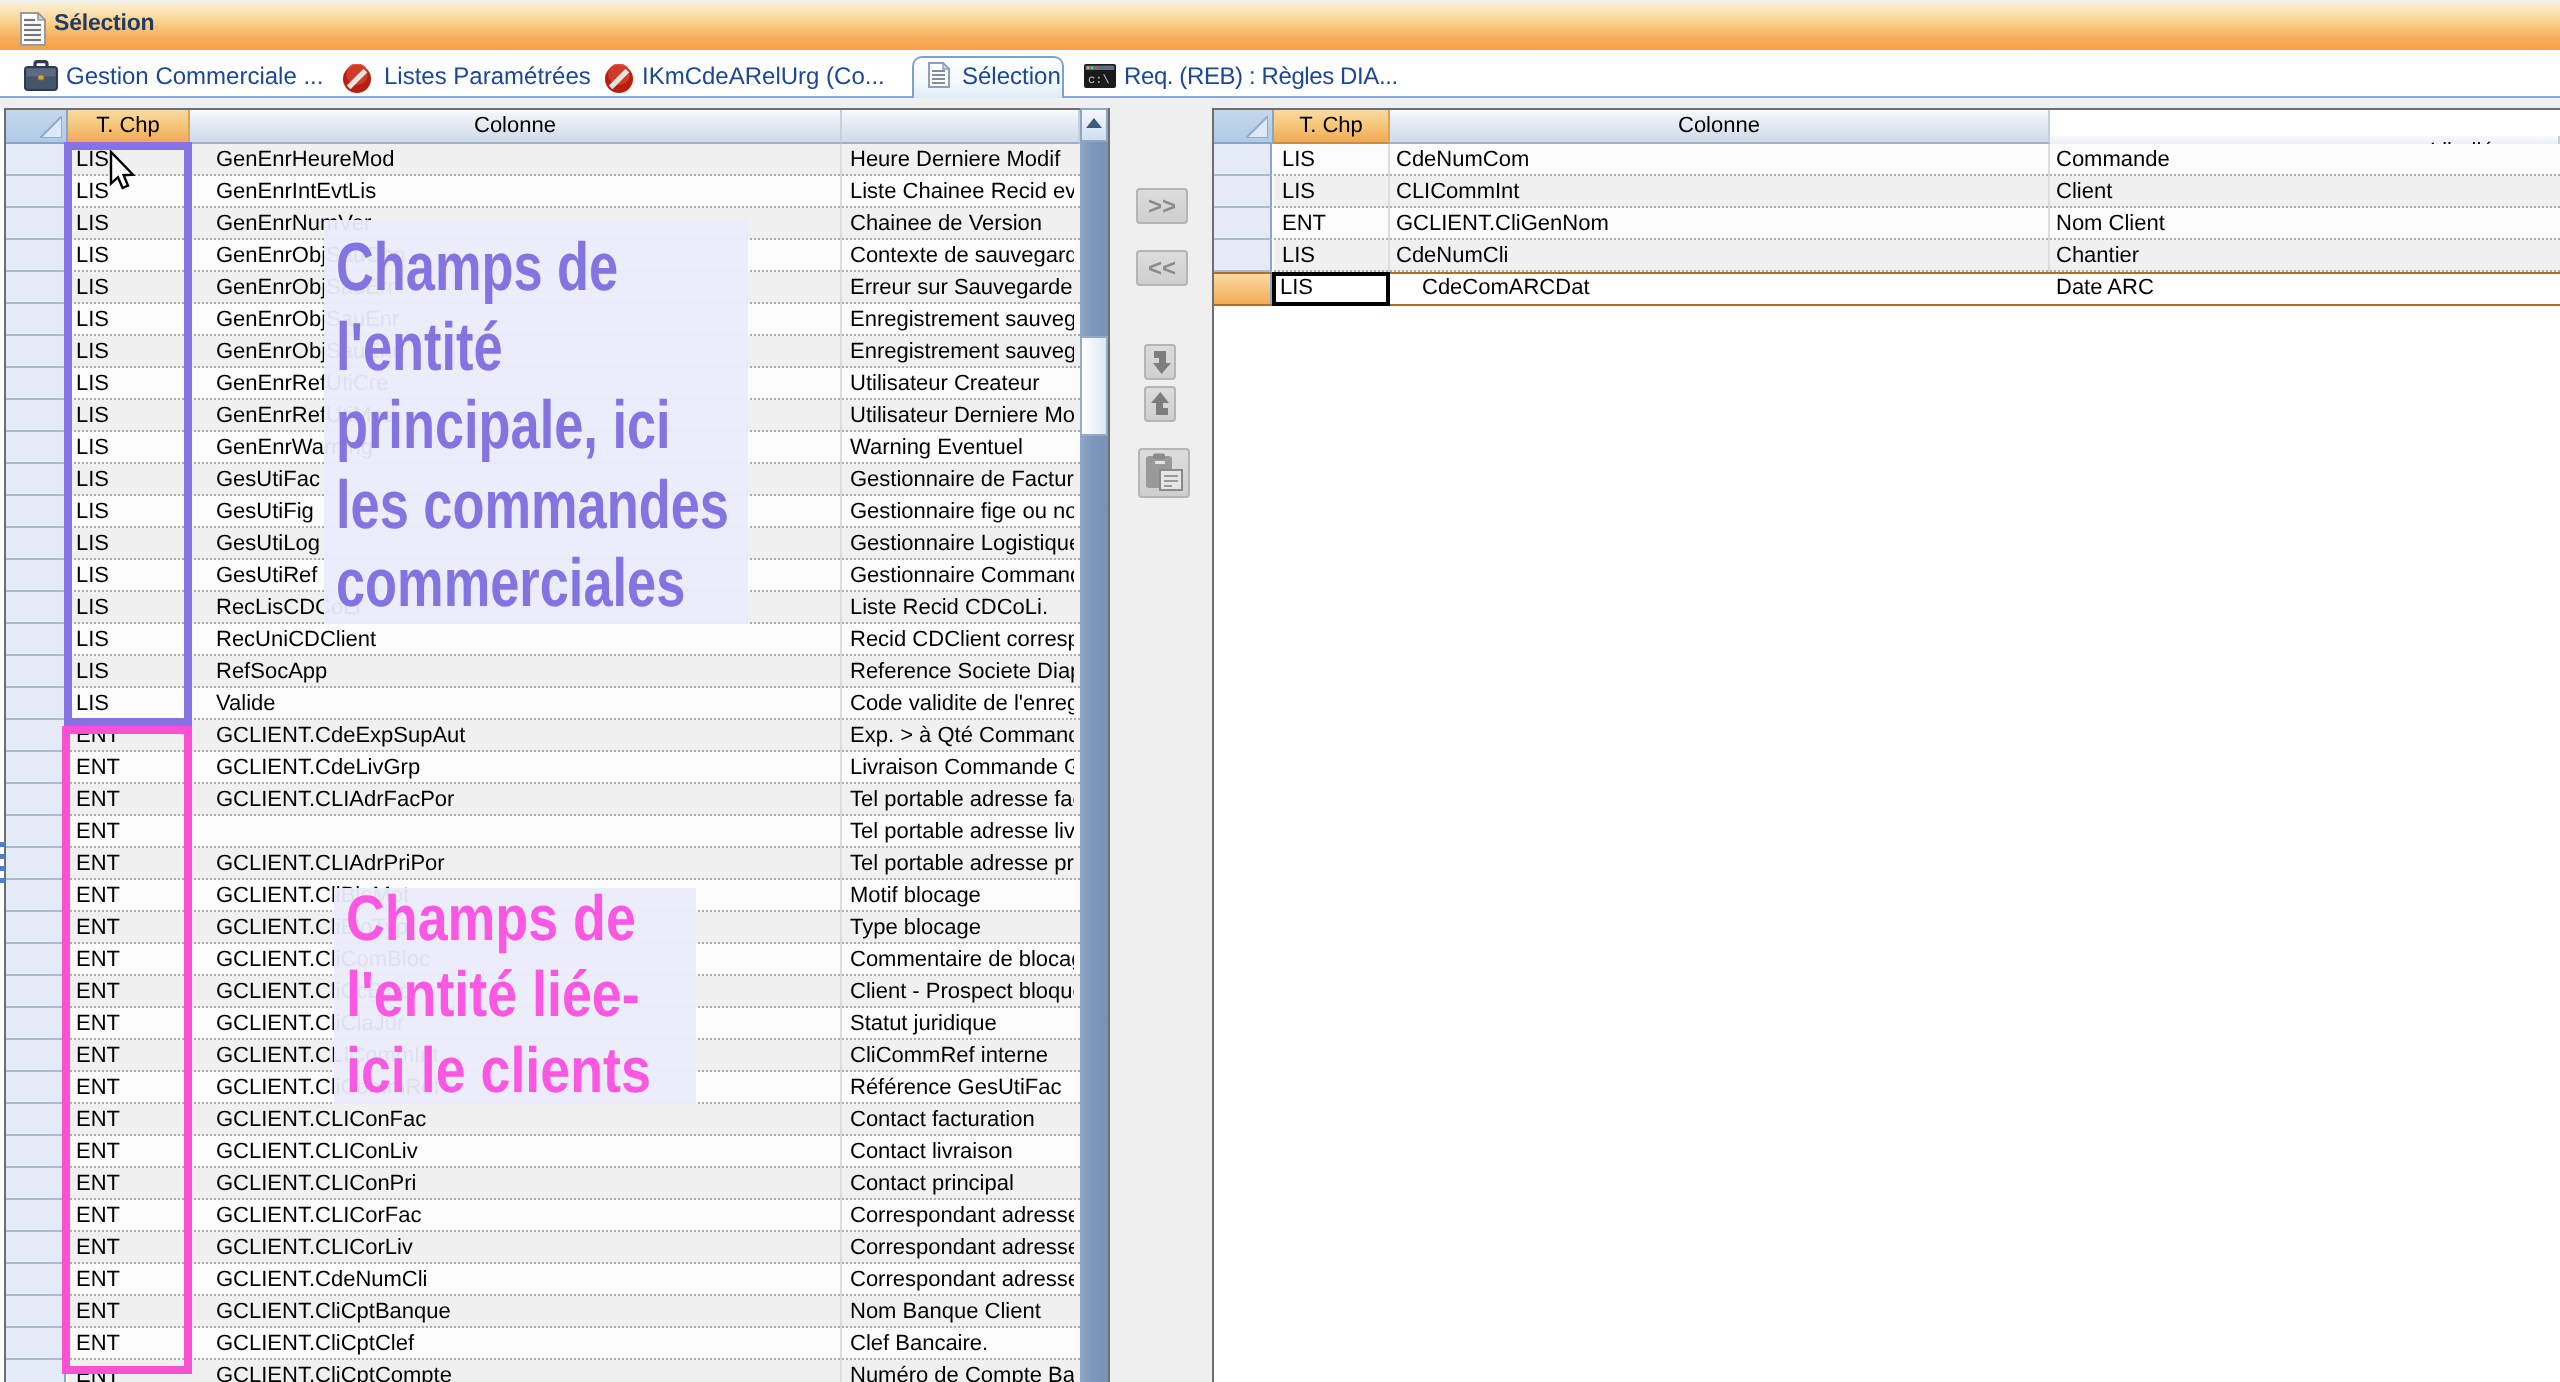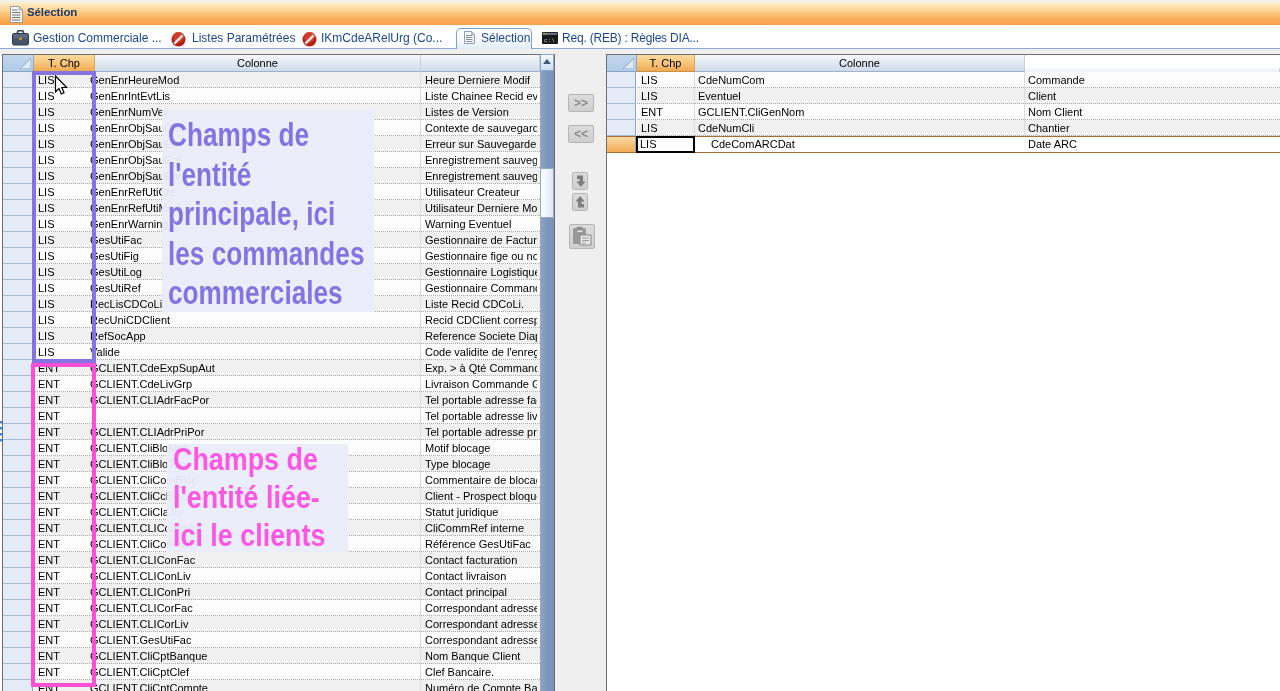--- a/index.html
+++ b/index.html
@@ -17,21 +17,21 @@
 .darkline{background:#6e6e6e}
 .hdr{background:linear-gradient(#f7f9fc,#e3eaf3 45%,#cedbeb);border-right:1px solid #c5cfdd;border-bottom:1px solid #9fb2ca}
 .hdrorange{background:linear-gradient(#fbda9f,#f7c87e 45%,#f0a953);border-right:1px solid #dba45a;border-bottom:1px solid #c89145}
 .hdrsel{background:linear-gradient(#c3d7ec,#b0cbe7);border-right:1px solid #8aa5c5;border-bottom:1px solid #8aa5c5}
 .hdrtext{font-size:11px;color:#000;text-align:center;padding-top:2px}
 
 .lrow{position:absolute;left:0;width:537px;height:16px}
 .lsel{position:absolute;left:0;top:0;width:30px;height:16px;background:#e4ebf7;border-bottom:1px solid #a7bbd6;border-right:1px solid #8aa5c5}
 .lcells{position:absolute;left:31px;top:0;width:506px;height:16px;border-bottom:1px dotted #ababab;overflow:hidden}
 .lcells span{position:absolute;top:2px;font-size:11px;color:#000;white-space:nowrap}
-.c1{left:4px}.c2{left:56px}.c3{left:391px}
+.c1{left:4px}.c2{left:74px}.c3{left:391px}
 .lcells .c2{width:322px;overflow:hidden}
 .lcells .c3{width:112px;overflow:hidden}
 
 .rrow{position:absolute;left:607px;width:673px;height:16px}
 .rsel{position:absolute;left:0;top:0;width:29px;height:16px;background:#e4ebf7;border-bottom:1px solid #a7bbd6;border-right:1px solid #8aa5c5}
 .rcells{position:absolute;left:30px;top:0;width:643px;height:16px;border-bottom:1px dotted #ababab;overflow:hidden}
 .rcells span{position:absolute;top:2px;font-size:11px;color:#000;white-space:nowrap}
 .rc1{left:4px}.rc2{left:61px}.rc3{left:391px}
 
 .btn{position:absolute;background:linear-gradient(#dcdcdc,#cfcfcf);border:1px solid #b5b5b5;border-radius:2px;color:#8b8b8b;font-weight:bold;text-align:center}
@@ -132,21 +132,21 @@
         <span class="c1">LIS</span>
         <span class="c2">GenEnrIntEvtLis</span>
         <span class="c3">Liste Chainee Recid evts</span>
       </div>
     </div>
 <div class="lrow" style="top:32px">
       <div class="lsel"></div>
       <div class="lcells" style="background:#f0f0f0">
         <span class="c1">LIS</span>
         <span class="c2">GenEnrNumVer</span>
-        <span class="c3">Listes de Version</span>
+        <span class="c3">Chainee de Version</span>
       </div>
     </div>
 <div class="lrow" style="top:48px">
       <div class="lsel"></div>
       <div class="lcells" style="background:#fcfcfc">
         <span class="c1">LIS</span>
         <span class="c2">GenEnrObjSauCon</span>
         <span class="c3">Contexte de sauvegarde</span>
       </div>
     </div>
@@ -394,21 +394,21 @@
       <div class="lcells" style="background:#f0f0f0">
         <span class="c1">ENT</span>
         <span class="c2">GCLIENT.CLICorLiv</span>
         <span class="c3">Correspondant adresse liv</span>
       </div>
     </div>
 <div class="lrow" style="top:560px">
       <div class="lsel"></div>
       <div class="lcells" style="background:#fcfcfc">
         <span class="c1">ENT</span>
-        <span class="c2">GCLIENT.GesUtiFac</span>
+        <span class="c2">GCLIENT.CdeNumCli</span>
         <span class="c3">Correspondant adresse pr</span>
       </div>
     </div>
 <div class="lrow" style="top:576px">
       <div class="lsel"></div>
       <div class="lcells" style="background:#f0f0f0">
         <span class="c1">ENT</span>
         <span class="c2">GCLIENT.CliCptBanque</span>
         <span class="c3">Nom Banque Client</span>
       </div>
@@ -477,21 +477,21 @@
     <div class="rcells" style="background:#fcfcfc">
       <span class="rc1">LIS</span>
       <span class="rc2">CdeNumCom</span>
       <span class="rc3">Commande</span>
     </div>
   </div>
 <div class="rrow" style="top:88px">
     <div class="rsel"></div>
     <div class="rcells" style="background:#f0f0f0">
       <span class="rc1">LIS</span>
-      <span class="rc2">Eventuel</span>
+      <span class="rc2">CLICommInt</span>
       <span class="rc3">Client</span>
     </div>
   </div>
 <div class="rrow" style="top:104px">
     <div class="rsel"></div>
     <div class="rcells" style="background:#fcfcfc">
       <span class="rc1">ENT</span>
       <span class="rc2">GCLIENT.CliGenNom</span>
       <span class="rc3">Nom Client</span>
     </div>

